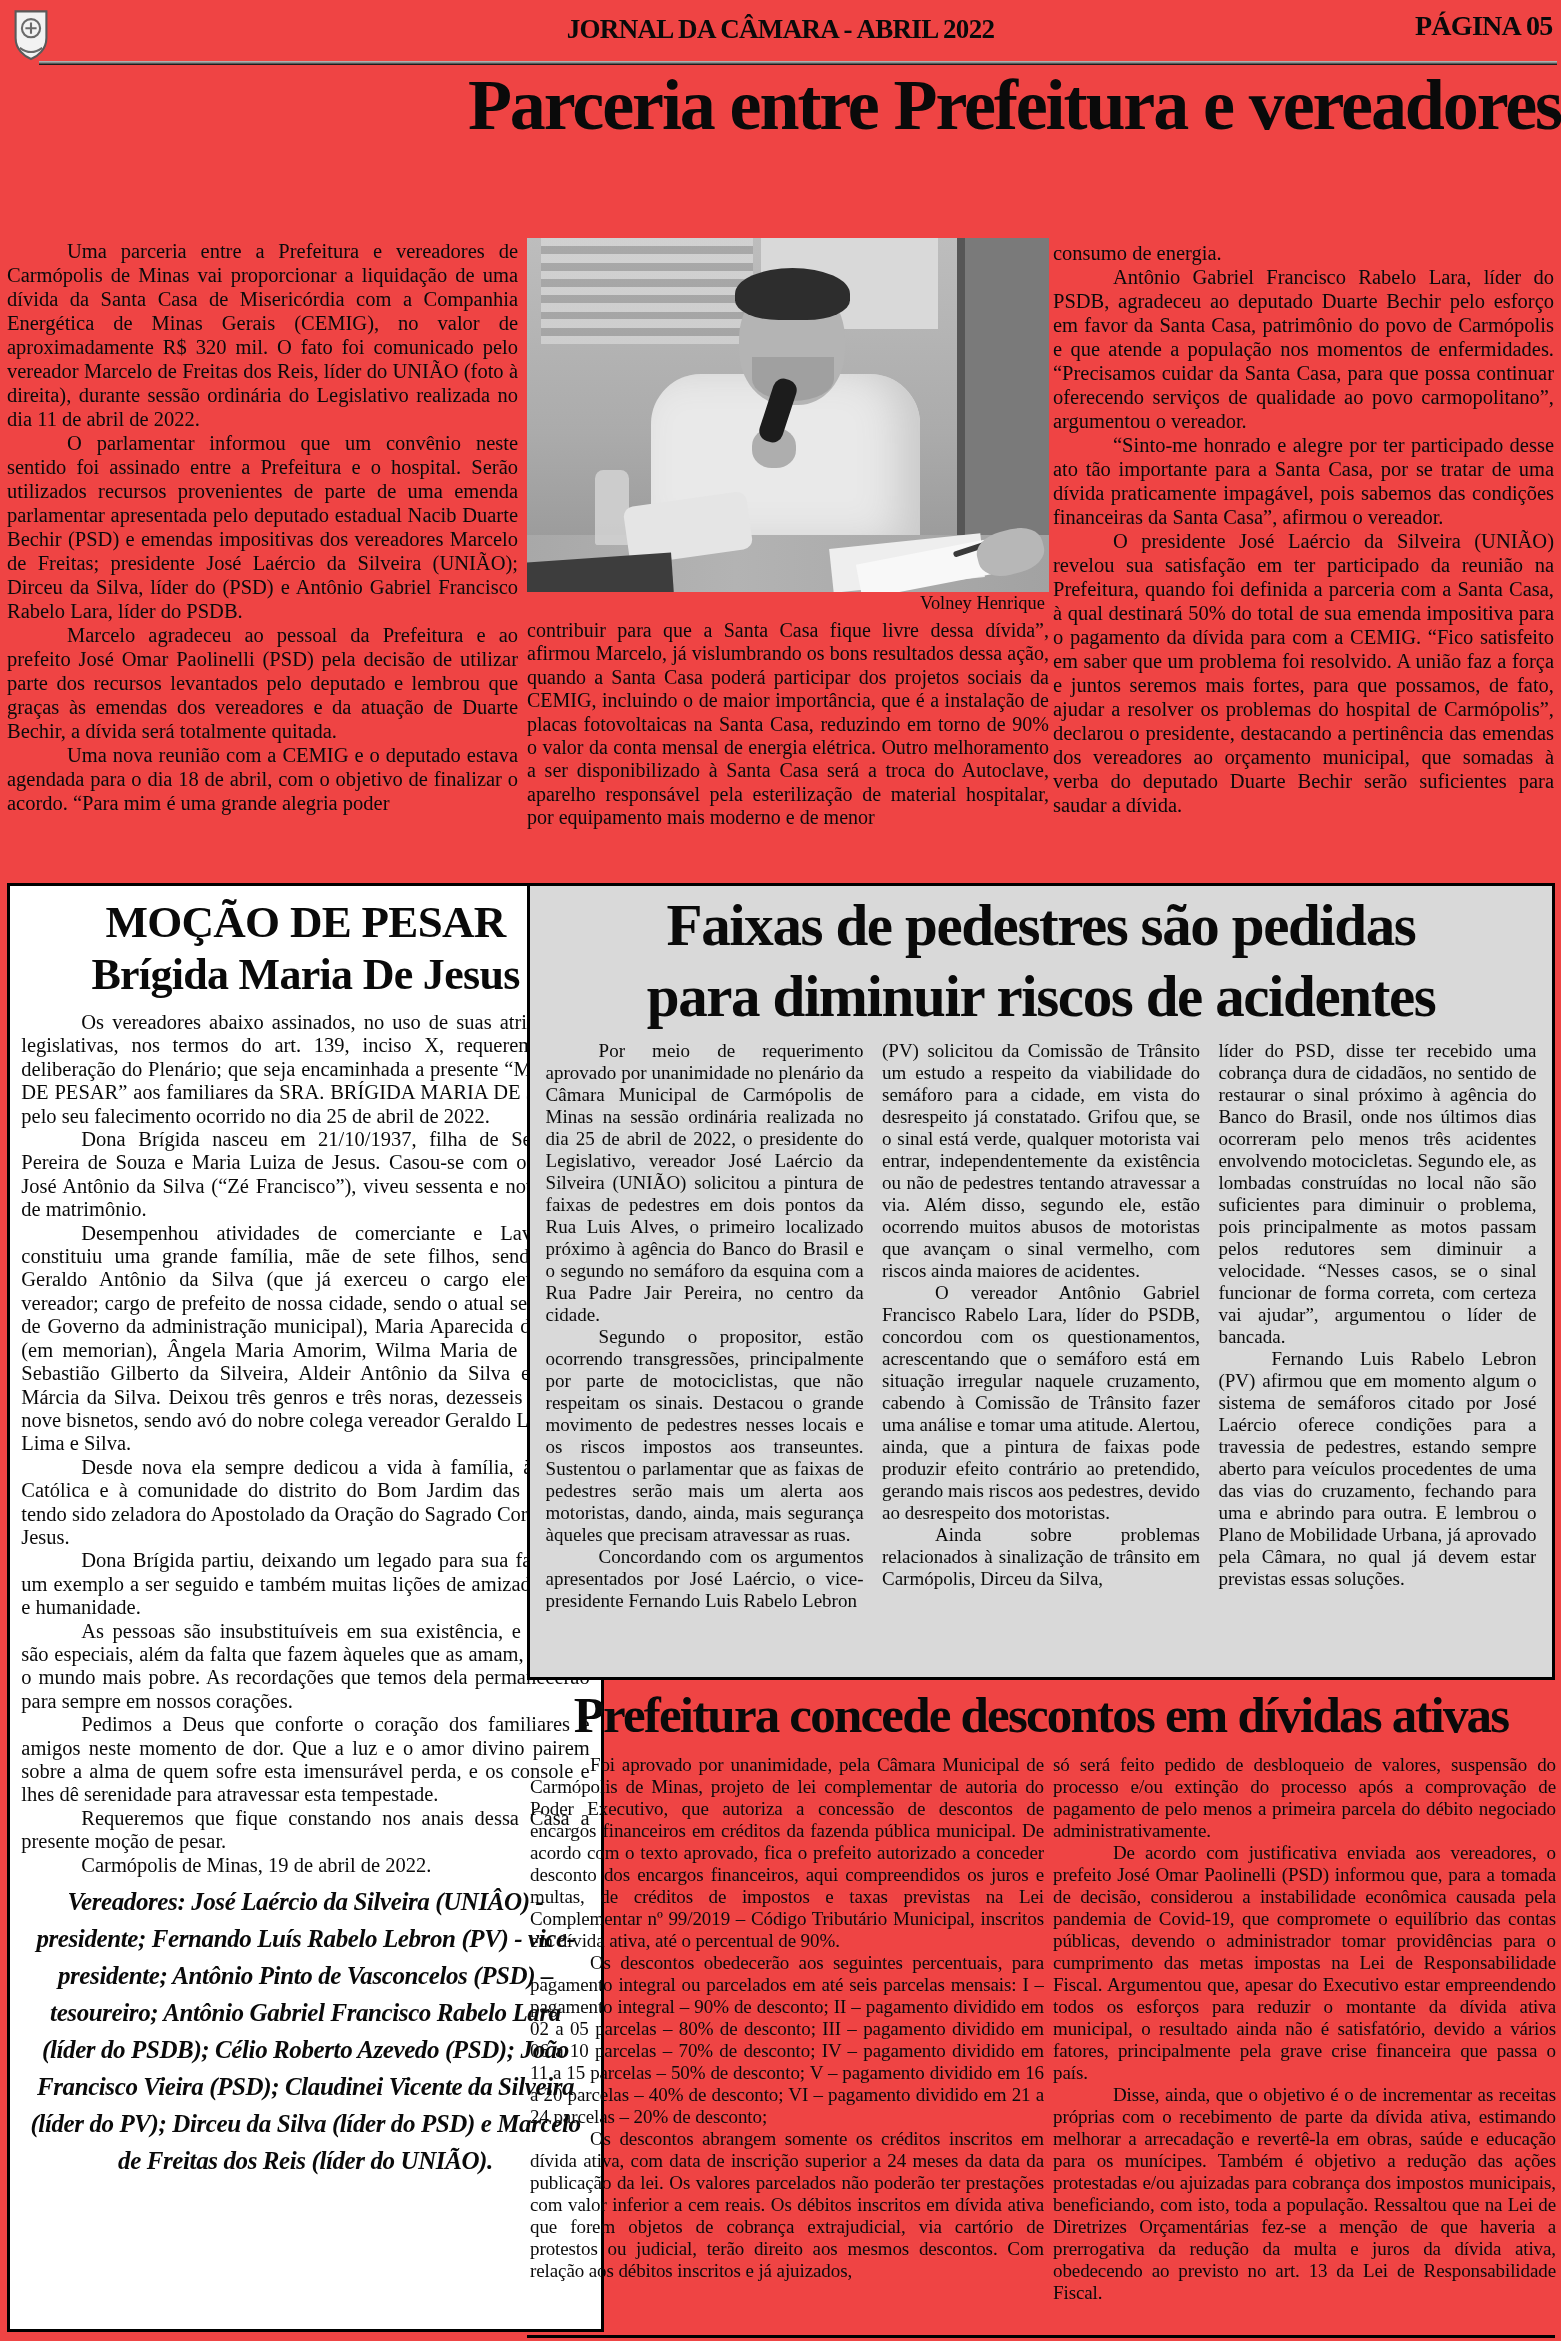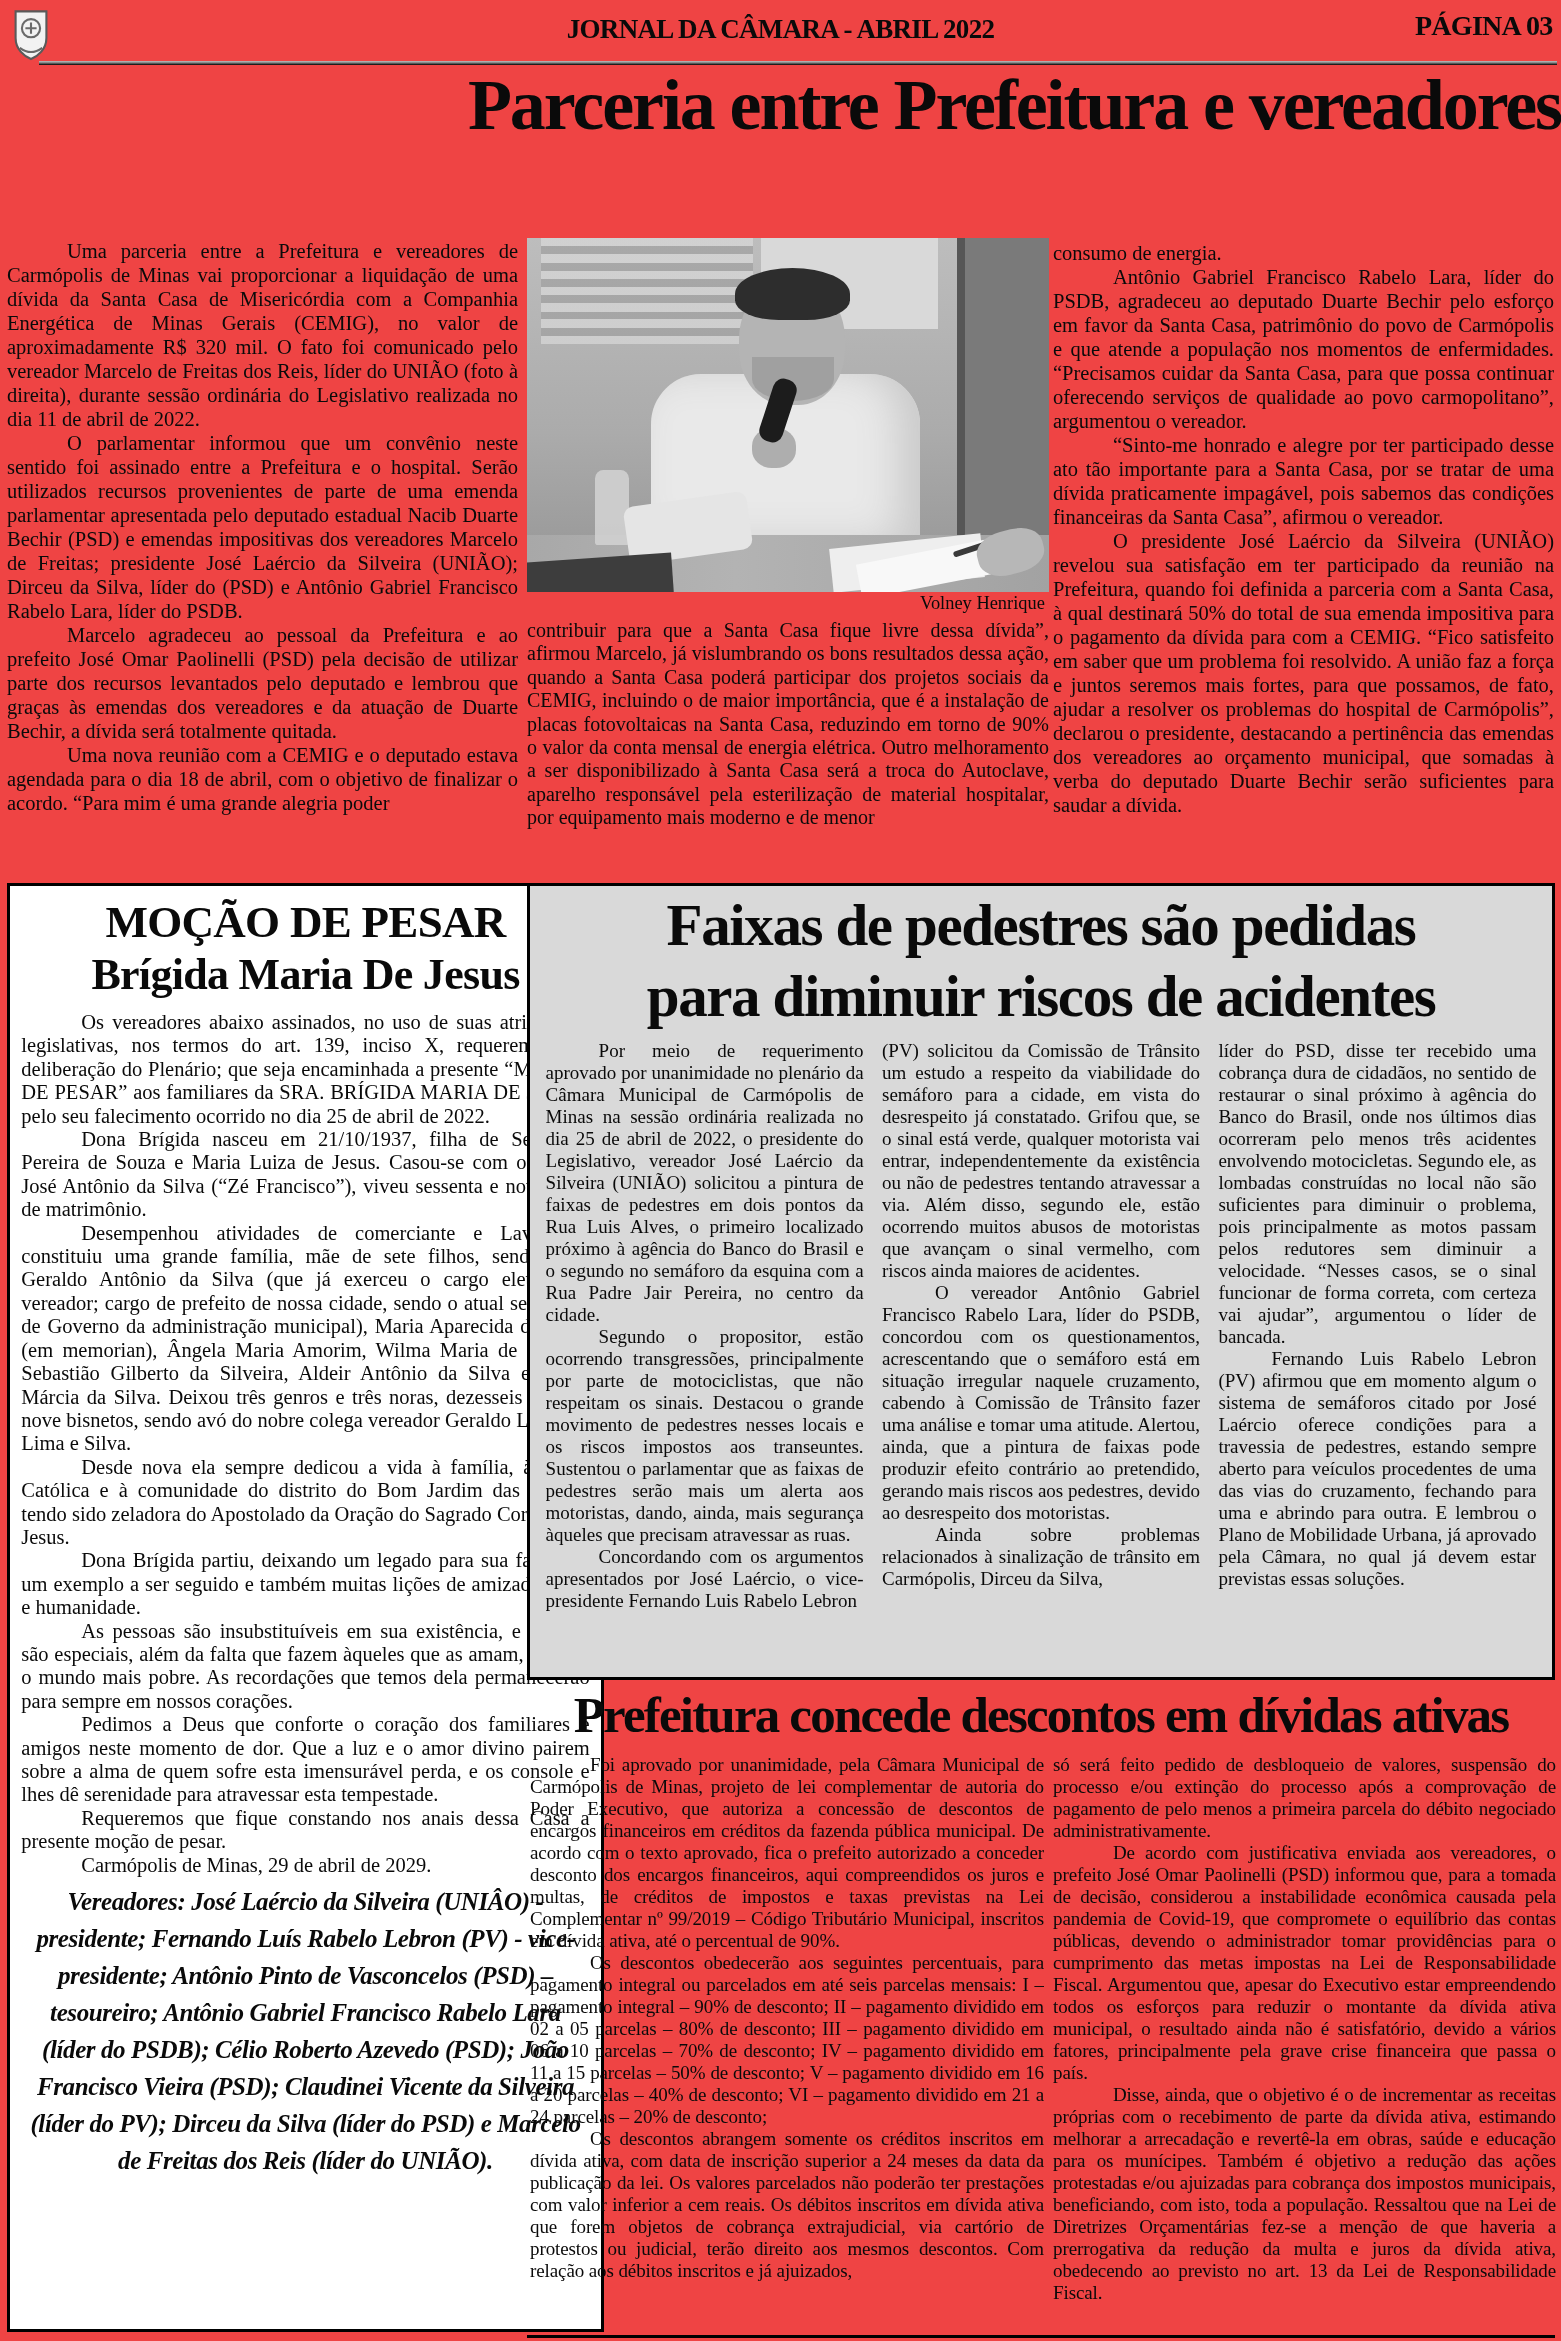--- a/index.html
+++ b/index.html
@@ -116,21 +116,21 @@
 
   <div class="logo">
     <svg width="42" height="55" viewBox="0 0 60 78">
       <path d="M8 6 h44 v38 c0 16 -12 26 -22 30 c-10 -4 -22 -14 -22 -30 Z" fill="#f2f2f2" stroke="#5a5a5a" stroke-width="3"></path>
       <circle cx="30" cy="30" r="13" fill="none" stroke="#6a6a6a" stroke-width="3"></circle>
       <path d="M22 30 h16 M30 22 v16" stroke="#6a6a6a" stroke-width="3"></path>
       <path d="M14 58 q16 12 32 0" fill="none" stroke="#6a6a6a" stroke-width="3"></path>
     </svg>
   </div>
   <div class="masthead">JORNAL DA CÂMARA - ABRIL 2022</div>
-  <div class="pagenum">PÁGINA 03</div>
+  <div class="pagenum">PÁGINA 05</div>
   <div class="header-rule"></div>
 
   <div class="headline-main">
     <div>Parceria entre Prefeitura e vereadores</div>
   </div>
 
   <div id="a1col1" class="a1col bodytext">
       <p>Uma parceria entre a Prefeitura e vereadores de Carmópolis de Minas vai proporcionar a liquidação de uma dívida da Santa Casa de Misericórdia com a Companhia Energética de Minas Gerais (CEMIG), no valor de aproximadamente R$ 320 mil. O fato foi comunicado pelo vereador Marcelo de Freitas dos Reis, líder do UNIÃO (foto à direita), durante sessão ordinária do Legislativo realizada no dia 11 de abril de 2022.</p>
       <p>O parlamentar informou que um convênio neste sentido foi assinado entre a Prefeitura e o hospital. Serão utilizados recursos provenientes de parte de uma emenda parlamentar apresentada pelo deputado estadual Nacib Duarte Bechir (PSD) e emendas impositivas dos vereadores Marcelo de Freitas; presidente José Laércio da Silveira (UNIÃO); Dirceu da Silva, líder do (PSD) e Antônio Gabriel Francisco Rabelo Lara, líder do PSDB.</p>
       <p>Marcelo agradeceu ao pessoal da Prefeitura e ao prefeito José Omar Paolinelli (PSD) pela decisão de utilizar parte dos recursos levantados pelo deputado e lembrou que graças às emendas dos vereadores e da atuação de Duarte Bechir, a dívida será totalmente quitada.</p>
@@ -176,21 +176,21 @@
     <div class="m-subtitle">Brígida Maria De Jesus</div>
     <div class="bodytext">
         <p>Os vereadores abaixo assinados, no uso de suas atribuições legislativas, nos termos do art. 139, inciso X, requerem, após deliberação do Plenário; que seja encaminhada a presente “MOÇÃO DE PESAR” aos familiares da SRA. BRÍGIDA MARIA DE JESUS, pelo seu falecimento ocorrido no dia 25 de abril de 2022.</p>
         <p>Dona Brígida nasceu em 21/10/1937, filha de Sebastião Pereira de Souza e Maria Luiza de Jesus. Casou-se com o senhor José Antônio da Silva (“Zé Francisco”), viveu sessenta e nove anos de matrimônio.</p>
         <p>Desempenhou atividades de comerciante e Lavradora, constituiu uma grande família, mãe de sete filhos, sendo eles: Geraldo Antônio da Silva (que já exerceu o cargo eletivo de vereador; cargo de prefeito de nossa cidade, sendo o atual secretário de Governo da administração municipal), Maria Aparecida de Jesus (em memorian), Ângela Maria Amorim, Wilma Maria de Morais, Sebastião Gilberto da Silveira, Aldeir Antônio da Silva e Neide Márcia da Silva. Deixou três genros e três noras, dezesseis netos e nove bisnetos, sendo avó do nobre colega vereador Geraldo Lucas de Lima e Silva.</p>
         <p>Desde nova ela sempre dedicou a vida à família, à Igreja Católica e à comunidade do distrito do Bom Jardim das Pedras, tendo sido zeladora do Apostolado da Oração do Sagrado Coração de Jesus.</p>
         <p>Dona Brígida partiu, deixando um legado para sua família e um exemplo a ser seguido e também muitas lições de amizade, ética e humanidade.</p>
         <p>As pessoas são insubstituíveis em sua existência, e quando são especiais, além da falta que fazem àqueles que as amam, deixam o mundo mais pobre. As recordações que temos dela permanecerão para sempre em nossos corações.</p>
         <p>Pedimos a Deus que conforte o coração dos familiares e amigos neste momento de dor. Que a luz e o amor divino pairem sobre a alma de quem sofre esta imensurável perda, e os console e lhes dê serenidade para atravessar esta tempestade.</p>
         <p>Requeremos que fique constando nos anais dessa Casa a presente moção de pesar.</p>
-        <p>Carmópolis de Minas, 29 de abril de 2029.</p>
+        <p>Carmópolis de Minas, 19 de abril de 2022.</p>
       </div>
     <div class="m-sign">Vereadores: José Laércio da Silveira (UNIÂO) - presidente; Fernando Luís Rabelo Lebron (PV) - vice-presidente; Antônio Pinto de Vasconcelos (PSD) – tesoureiro; Antônio Gabriel Francisco Rabelo Lara (líder do PSDB); Célio Roberto Azevedo (PSD); João Francisco Vieira (PSD); Claudinei Vicente da Silveira (líder do PV); Dirceu da Silva (líder do PSD) e Marcelo de Freitas dos Reis (líder do UNIÃO).</div>
   </div>
 
   <div id="faixas">
     <div class="f-headline">
       <div>Faixas de pedestres são pedidas</div>
       <div>para diminuir riscos de acidentes</div>
     </div>
     <div class="f-cols">

